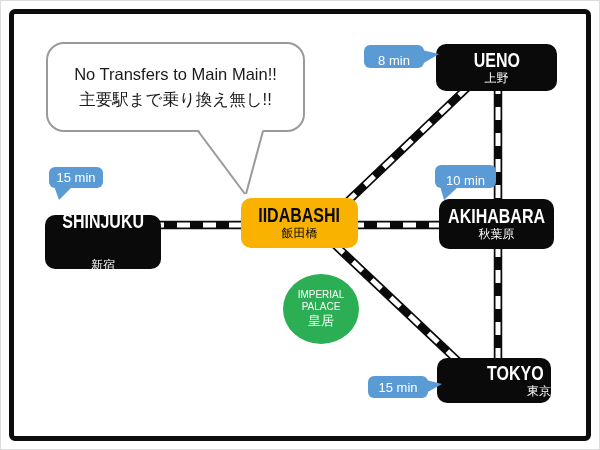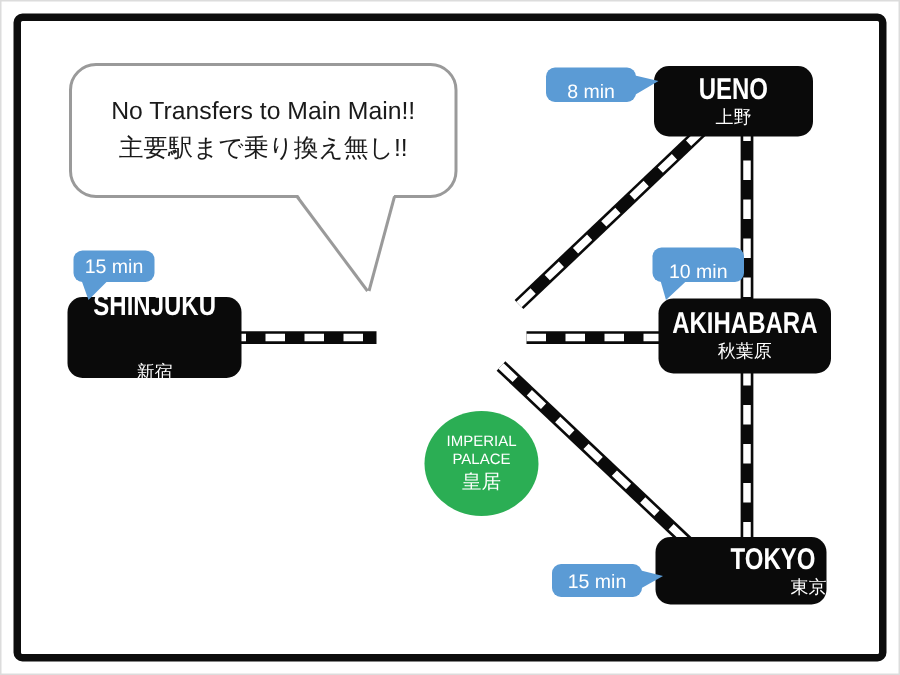--- a/index.html
+++ b/index.html
@@ -13,23 +13,23 @@
   .rail-base{stroke:var(--rail,#0a0a0a);stroke-width:8.5;fill:none;}
   .rail-dash{stroke:#ffffff;stroke-width:5;fill:none;stroke-dasharray:13 13;}
 
   
   .station{position:absolute;display:flex;flex-direction:column;align-items:center;justify-content:center;
            background:var(--station_bg,#0a0a0a);color:var(--station_fg,#ffffff);
            border-radius:10px;z-index:3;line-height:1.05;}
   .station .st-en{font-weight:700;font-size:20px;transform:scaleX(0.8);white-space:nowrap;}
   .station .st-jp{font-size:12px;line-height:1.25;white-space:nowrap;}
   .station.highlight{background:var(--highlight_bg,#f9b200);color:var(--highlight_fg,#0a0a0a);}
-  .st-shinjuku {left:44px; top:197px;width:116px;height:54px;gap:26px;}
+  .st-shinjuku {left:44px; top:214px;width:116px;height:54px;gap:26px;}
   .st-iidabashi{left:240px;top:197px;width:117px;height:50px;}
-  .st-ueno     {left:435px;top:43px; width:106px;height:47px;}
+  .st-ueno     {left:435px;top:43px; width:121px;height:47px;}
   .st-akihabara{left:438px;top:198px;width:115px;height:50px;}
   .st-tokyo    {left:436px;top:357px;width:114px;height:45px;align-items:flex-end;}
 
   
   .badge{position:absolute;display:flex;align-items:center;justify-content:center;
          background:var(--badge_bg,#5b9bd5);color:var(--badge_fg,#ffffff);
          border-radius:6px;font-size:13px;z-index:5;white-space:nowrap;}
   .bg-shinjuku {left:48px; top:166px;width:54px;height:21px;}
   .bg-ueno     {left:363px;top:44px; width:60px;height:23px;align-items:flex-end;}
   .bg-akihabara{left:434px;top:164px;width:61px;height:23px;align-items:flex-end;}
@@ -89,20 +89,24 @@
   <div class="landmark">
     <div class="lm-en">IMPERIAL</div>
     <div class="lm-en">PALACE</div>
     <div class="lm-jp">皇居</div>
   </div>
 
   <div class="station st-shinjuku">
     <div class="st-en">SHINJUKU</div>
     <div class="st-jp">新宿</div>
   </div>
+  <div class="station highlight st-iidabashi">
+    <div class="st-en">IIDABASHI</div>
+    <div class="st-jp">飯田橋</div>
+  </div>
   <div class="station st-ueno">
     <div class="st-en">UENO</div>
     <div class="st-jp">上野</div>
   </div>
   <div class="station st-akihabara">
     <div class="st-en">AKIHABARA</div>
     <div class="st-jp">秋葉原</div>
   </div>
   <div class="station st-tokyo">
     <div class="st-en">TOKYO</div>

